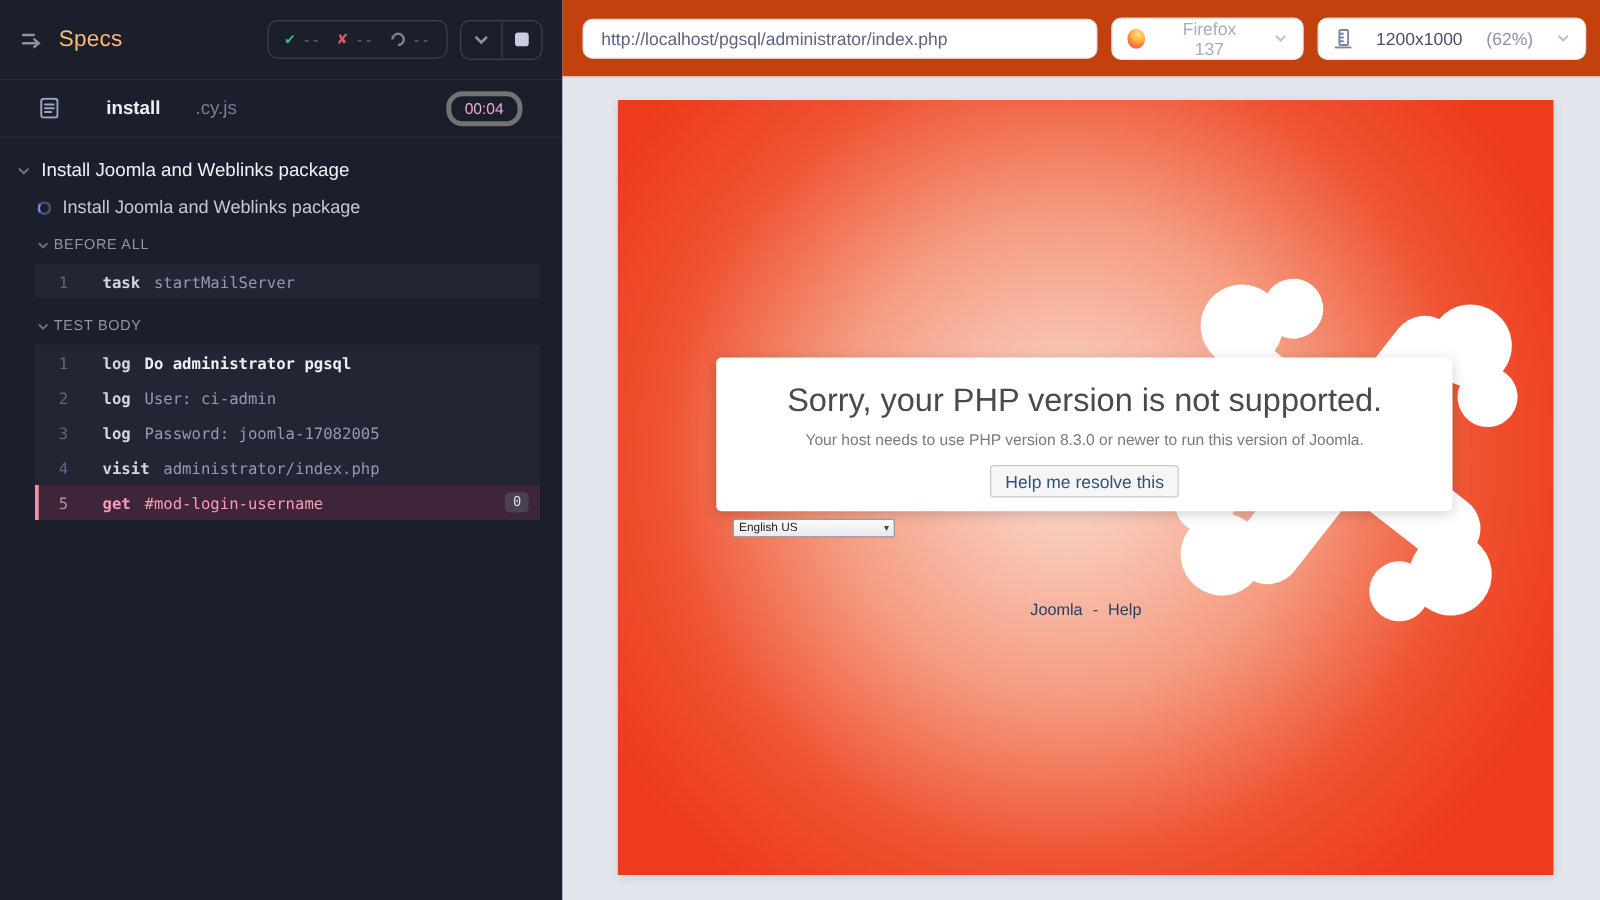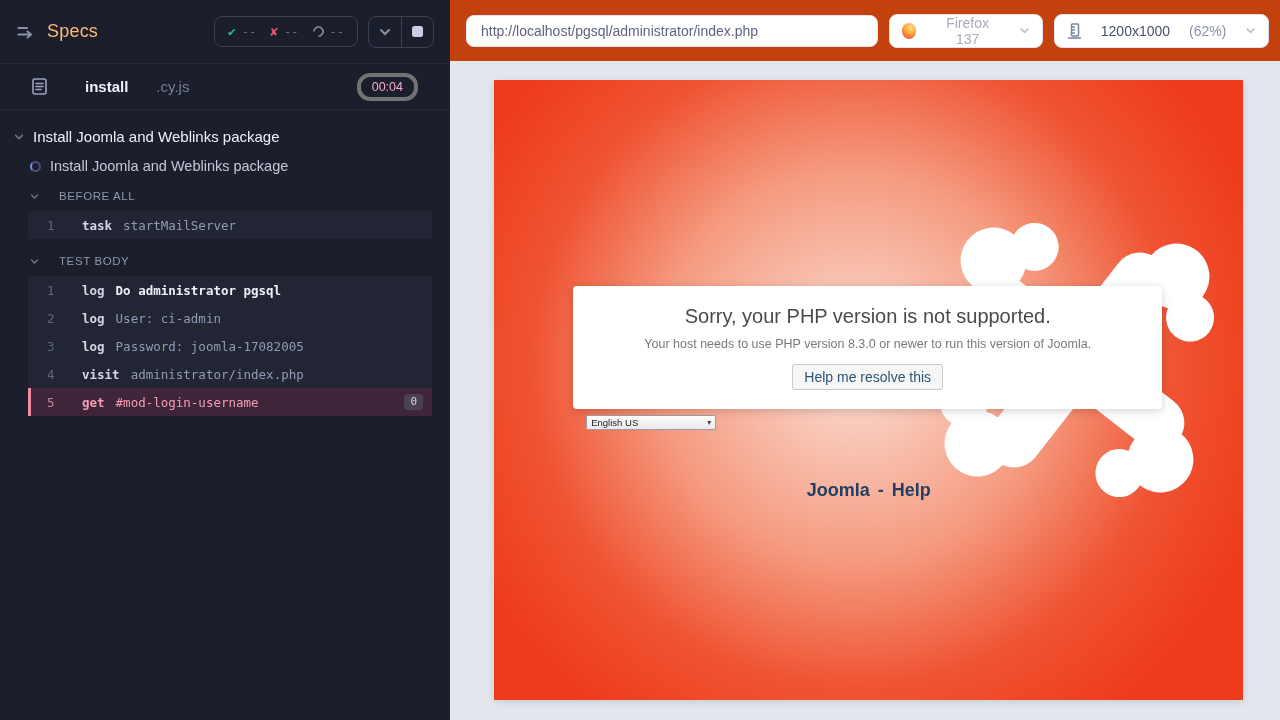--- a/index.html
+++ b/index.html
@@ -34,21 +34,21 @@
   .tree { padding:18px 18px 0 14px; flex:1; }
   .suite-row { display:flex; align-items:center; gap:9px; cursor:pointer; }
   .suite-title { font-size:15px; color:#eef1f8; }
   .chev { color:#6b7288; display:flex; }
 
   .test-row { display:flex; align-items:center; gap:9px; margin:13px 0 0 16px; cursor:pointer; }
   .spinner { width:11px; height:11px; border-radius:50%; border:2px solid #4a5273; border-left-color:#6b8afd; display:inline-block; }
   .test-title { font-size:14.5px; color:#c3c8da; }
 
   .sections { margin-left:16px; }
-  .section-label-row { display:flex; align-items:center; gap:20px; margin:16px 0 9px 0; cursor:pointer; }
+  .section-label-row { display:flex; align-items:center; gap:4px; margin:16px 0 9px 0; cursor:pointer; }
   .section-label { font-size:11.5px; color:#8f96ac; letter-spacing:.6px; }
 
   .cmd-list { margin-left:-2px; }
   .cmd-row { display:flex; align-items:center; height:28px; background:#222634; font-family:"DejaVu Sans Mono", monospace; font-size:12.5px; cursor:pointer; border-left:3px solid transparent; }
   .cmd-num { width:37px; padding-left:16px; color:#5f6681; flex-shrink:0; }
   .cmd-method { font-weight:bold; color:#d3d7e5; margin-left:14px; }
   .cmd-msg { color:#9299b4; margin-left:11px; white-space:nowrap; }
   .cmd-msg.bold-white { color:#eef0f8; font-weight:bold; }
   .cmd-row.highlight { background:#3f2539; border-left:3px solid #f28ba4; }
   .cmd-row.highlight .cmd-num { color:#b98ba1; }
@@ -67,26 +67,26 @@
   .chev-sm { color:#b9bfd0; display:flex; }
   .ruler-icon { color:#7b84a0; display:flex; }
 
   .stage { flex:1; position:relative; background:#e3e6ed; display:flex; justify-content:center; }
   .viewport { position:relative; margin-top:18px; width:749px; height:620px; background:#fff; box-shadow:0 2px 8px rgba(0,0,0,.12); overflow:hidden; }
 
   
   .joomla-bg { position:absolute; inset:0; background:radial-gradient(circle 430px at 48% 46%, #fbe0d6 0%, #f59b80 45%, #ef5332 75%, #ee3b1c 100%); }
   .logo-svg { position:absolute; inset:0; }
   .err-card { position:absolute; left:79px; top:206px; width:589px; height:123px; background:#fff; border-radius:4px; box-shadow:0 2px 10px rgba(0,0,0,.18); text-align:center; padding-top:19px; }
-  .err-title { font-size:20px; color:#4a4a4a; font-weight:normal; }
+  .err-title { font-size:26px; color:#4a4a4a; font-weight:normal; }
   .err-sub { margin-top:9px; font-size:12.5px; color:#7a7a7a; }
   .err-btn { margin-top:13px; display:inline-block; background:#f6f6f6; border:1px solid #c9c9c9; border-radius:3px; color:#2c5379; font-size:14px; padding:4px 11px; cursor:pointer; font-family:"Liberation Sans", sans-serif; }
   .lang-select { position:absolute; left:92px; top:335px; width:130px; height:15px; background:linear-gradient(#fdfdfd,#e9e9ee); border:1px solid #9a9aa8; border-radius:2px; font-size:9.5px; color:#222; display:flex; align-items:center; padding:0 4px; cursor:pointer; }
   .lang-select .sel-chev { margin-left:auto; font-size:8px; color:#444; }
-  .joomla-footer { position:absolute; top:400px; left:0; width:100%; text-align:center; font-size:18px; color:#233f66;font-weight:bold; }
+  .joomla-footer { position:absolute; top:400px; left:0; width:100%; text-align:center; font-size:13px; color:#233f66; }
   .joomla-footer a { color:#233f66; text-decoration:none; cursor:pointer; }
   .footer-sep { margin:0 8px; color:#33425e; }
 </style>
 </head>
 <body>
 
 <div class="sidebar">
 
   <div class="rep-header">
     <span class="toggle-icon">

